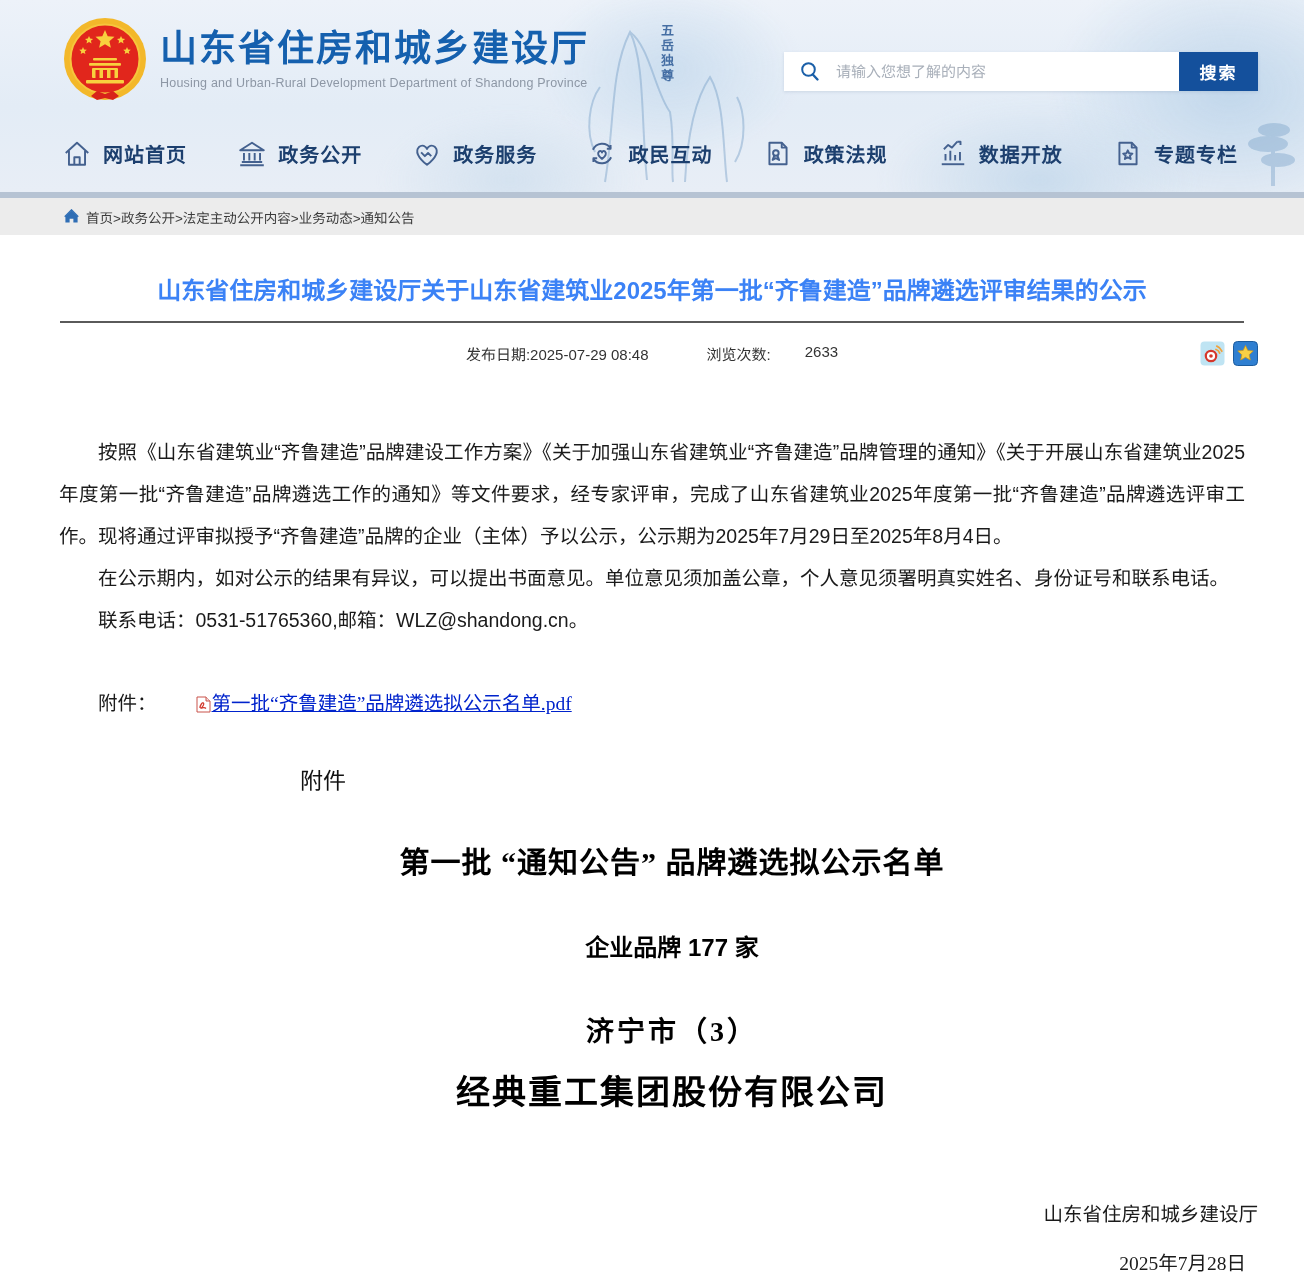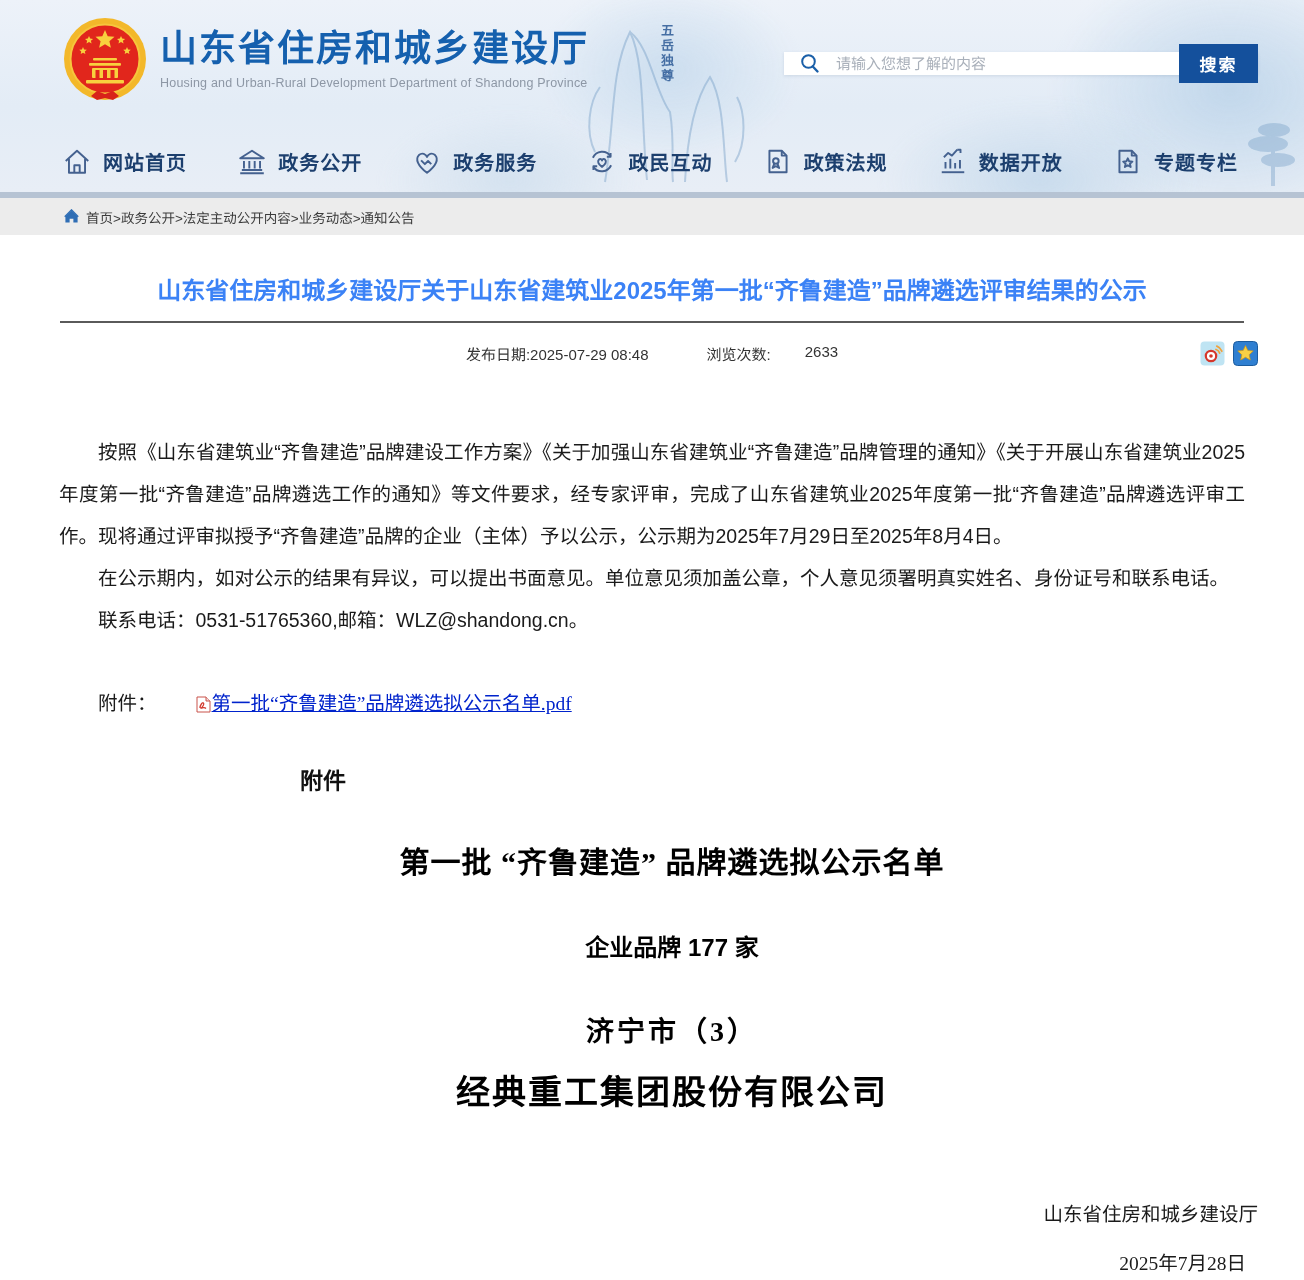--- a/index.html
+++ b/index.html
@@ -19,29 +19,29 @@
   .seal-text { position:absolute; left:657px; top:24px; writing-mode:vertical-rl;
     font-size:13px; font-weight:bold; color:#2c5a96; letter-spacing:2px; opacity:.85; }
   .tree-art { position:absolute; left:1244px; top:118px; opacity:.6; pointer-events:none; }
 
   .brand { position:absolute; left:62px; top:16px; display:flex; align-items:center; }
   .emblem { width:86px; height:86px; flex:0 0 86px; }
   .brand-text { margin-left:12px; }
   .site-title { font-size:37px; font-weight:bold; color:#1560ae; letter-spacing:2px; line-height:42px; }
   .site-sub { margin-top:6px; font-size:12.5px; color:#8d97a5; letter-spacing:.2px; }
 
-  .search-box { position:absolute; left:784px; top:52px; width:474px; height:23px;
+  .search-box { position:absolute; left:784px; top:52px; width:474px; height:39px;
     background:#fff; display:flex; align-items:center; box-shadow:0 1px 3px rgba(60,90,130,.15); }
   .search-icon-wrap { width:52px; display:flex; justify-content:center; }
   .search-input { flex:1; border:none; outline:none; font-size:15px; color:#333; background:transparent; }
   .search-input::placeholder { color:#a9b0ba; }
   .search-btn { width:79px; height:39px; border:none; background:#14509c; color:#fff;
     font-size:17px; font-weight:bold; cursor:pointer; letter-spacing:2px; }
 
-  .nav { position:absolute; left:0; bottom:0; width:100%; height:58px;
+  .nav { position:absolute; left:0; bottom:8px; width:100%; height:58px;
     display:flex; align-items:center; justify-content:space-between; padding:0 66px 4px 62px; }
   .nav-item { display:flex; align-items:center; cursor:pointer; }
   .nav-item svg { margin-right:11px; }
   .nav-label { font-size:20px; font-weight:bold; color:#1c3f6e; letter-spacing:1px; }
 
   .divider-bar { height:6px; background:#b6c3d3; }
 
   
   .breadcrumb { height:37px; background:#ececec; display:flex; align-items:center; padding-left:64px; }
   .breadcrumb svg { margin-right:7px; }
@@ -63,21 +63,21 @@
   .body-text p { text-indent:2em; }
   .contact-p { margin-top:0; }
 
   .attach-line { margin:46px 59px 0; font-family:"Liberation Serif","DejaVu Serif",serif;
     font-size:19.5px; color:#1a1a1a; text-indent:2em; }
   .pdf-ico { display:inline-block; vertical-align:-3px; margin-right:1px; }
   .attach-link { color:#0023cc; text-decoration:underline; cursor:pointer; }
 
   
   .attach-doc { margin:44px 0 0 300px; width:744px; color:#000; }
-  .doc-heading { font-size:23px; font-weight:bold; color:#111; }
+  .doc-heading { font-size:23px; font-weight:normal; color:#111; }
   .doc-title { margin-top:42px; text-align:center; font-family:"Liberation Serif","DejaVu Serif",serif;
     font-size:30px; font-weight:bold; letter-spacing:1px; }
   .doc-subtitle { margin-top:46px; text-align:center; font-size:24px; font-weight:bold; }
   .doc-city { margin-top:46px; text-align:center; font-family:"Liberation Serif","DejaVu Serif",serif;
     font-size:28px; font-weight:bold; letter-spacing:3px; }
   .doc-company { margin-top:16px; text-align:center; font-family:Liberation Mono, monospace;
     font-size:34px; font-weight:bold; letter-spacing:2px; }
 
   .sign-block { margin-top:84px; text-align:right; padding-right:46px;
     font-family:"Liberation Serif","DejaVu Serif",serif; font-size:19.5px; color:#1a1a1a; }
@@ -282,21 +282,21 @@
         <svg width="15" height="17" viewBox="0 0 15 17">
           <path d="M1 1 h9 l4 4 v11 h-13 z" fill="#fff" stroke="#c9524a" stroke-width="1"></path>
           <path d="M10 1 v4 h4" fill="#f3d9d7" stroke="#c9524a" stroke-width="1"></path>
           <path d="M4 12 c0 -3 2.5 -6 3.5 -5 c1 1 -1 4.5 -3 5.5 c2 -.8 4.5 -1 5.5 0" fill="none" stroke="#d33a2f" stroke-width="1.3"></path>
         </svg>
       </span><a class="attach-link">第一批“齐鲁建造”品牌遴选拟公示名单.pdf</a>
     </div>
 
     <section class="attach-doc">
       <div class="doc-heading">附件</div>
-      <div class="doc-title">第一批 “齐鲁建造” 品牌遴选拟公示名单</div>
+      <div class="doc-title">第一批 “通知公告” 品牌遴选拟公示名单</div>
       <div class="doc-subtitle">企业品牌 177 家</div>
       <div class="doc-city">济宁市（3）</div>
       <div class="doc-company">经典重工集团股份有限公司</div>
     </section>
 
     <div class="sign-block">
       <div>山东省住房和城乡建设厅</div>
       <div class="sign-date">2025年7月28日</div>
     </div>
 

